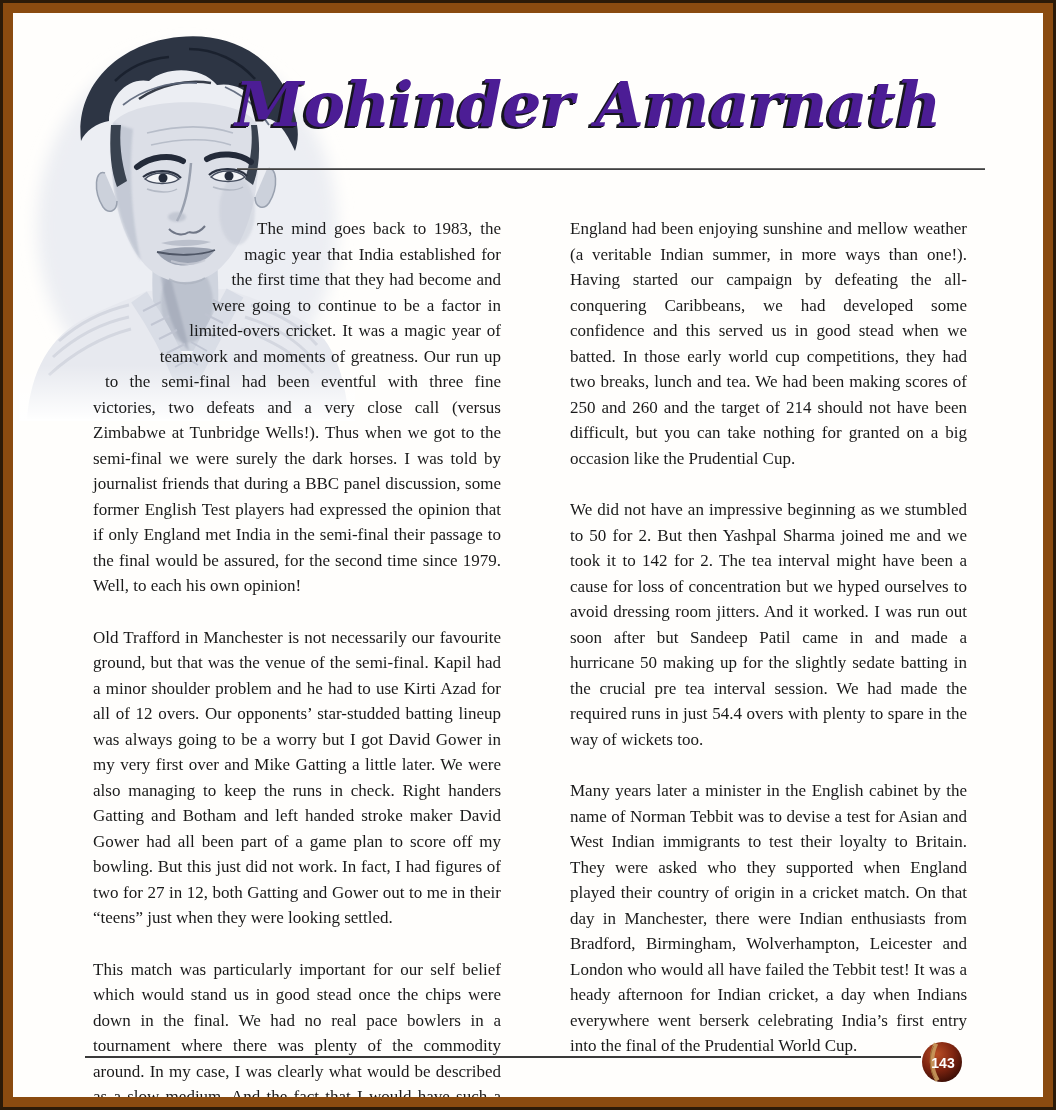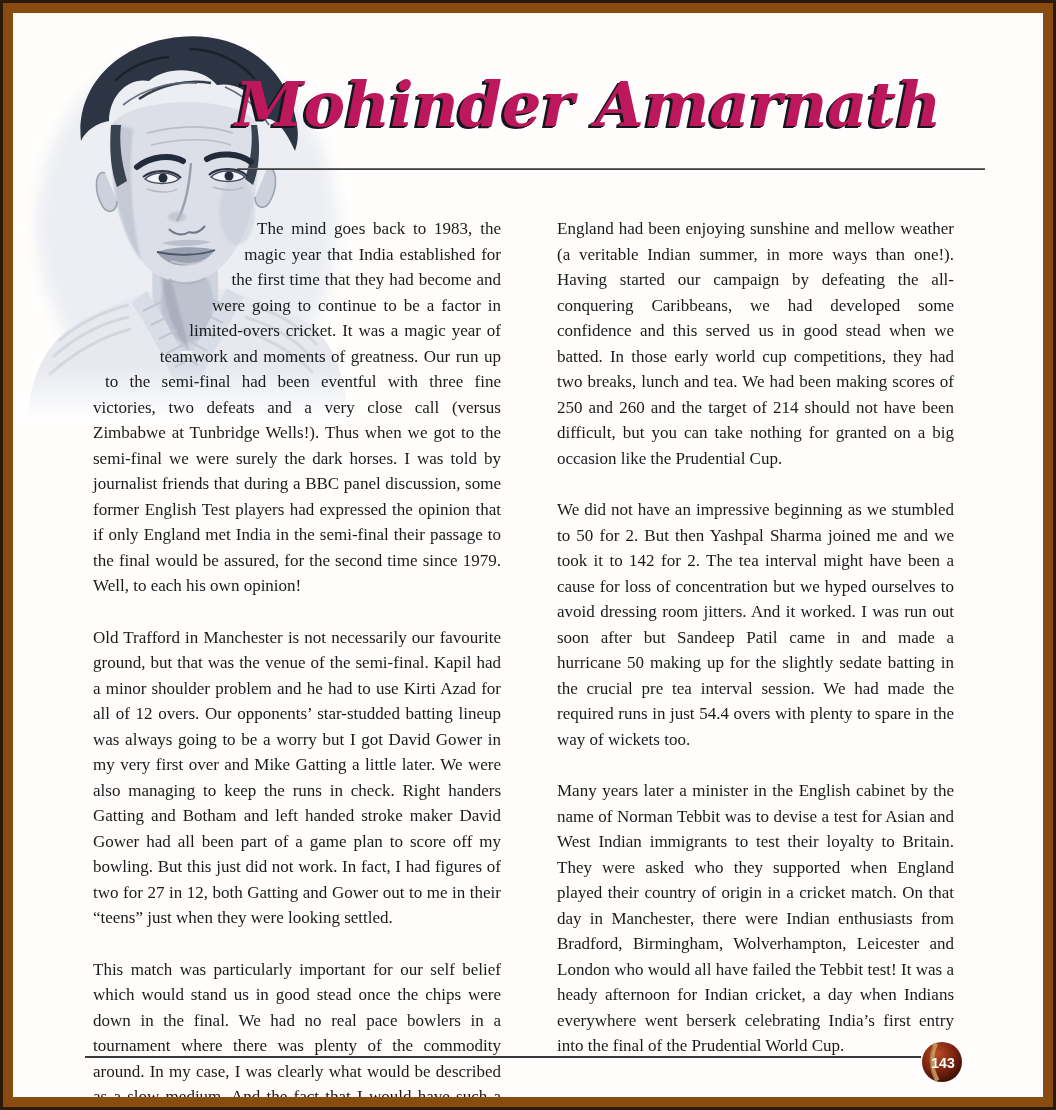--- a/index.html
+++ b/index.html
@@ -5,30 +5,30 @@
   html,body{margin:0;padding:0;background:#ffffff;}
   body{width:1056px;height:1110px;font-family:"Liberation Serif",serif;}
   .outer{position:relative;width:1056px;height:1110px;background:#2b1a08;box-sizing:border-box;padding:3px;}
   .frame{width:100%;height:100%;background:#8a4b10;box-sizing:border-box;padding:10px;}
   .page{position:relative;width:100%;height:100%;background:#fffefc;overflow:hidden;}
 
   .portrait{position:absolute;left:6px;top:8px;width:336px;height:400px;}
 
   .title{position:absolute;left:222px;top:58px;margin:0;white-space:nowrap;
          font-family:"DejaVu Serif",serif;font-style:italic;font-weight:700;
-         font-size:62px;line-height:1.1;color:#be185d;
+         font-size:62px;line-height:1.1;color:#4c1d95;
          text-shadow:-3px 2px 0 #16161e, -1px 1px 0 #16161e;}
   .title-rule{position:absolute;left:224px;top:155px;width:748px;height:2px;
               background:linear-gradient(#7a7a7a,#2e2e2e);}
 
   .col{position:absolute;top:203px;font-size:17px;line-height:25.5px;color:#1a1a1a;}
   .col p{margin:0 8px 26px;text-align:justify;}
   .col p:last-child{margin-bottom:0;}
   .col-left{left:72px;width:424px;}
-  .col-right{left:536px;width:413px;}
+  .col-right{left:549px;width:413px;}
   .wrap-spacer{float:left;width:172px;height:162px;
                shape-outside:polygon(0 0, 100% 0, 85% 32%, 66% 58%, 42% 80%, 0 100%);}
 
   .footer-rule{position:absolute;left:72px;top:1043px;width:836px;height:2px;background:#3a3a3a;}
   .ball{position:absolute;left:908px;top:1028px;width:42px;height:42px;}
 </style>
 </head>
 <body>
 
 <div class="outer">

